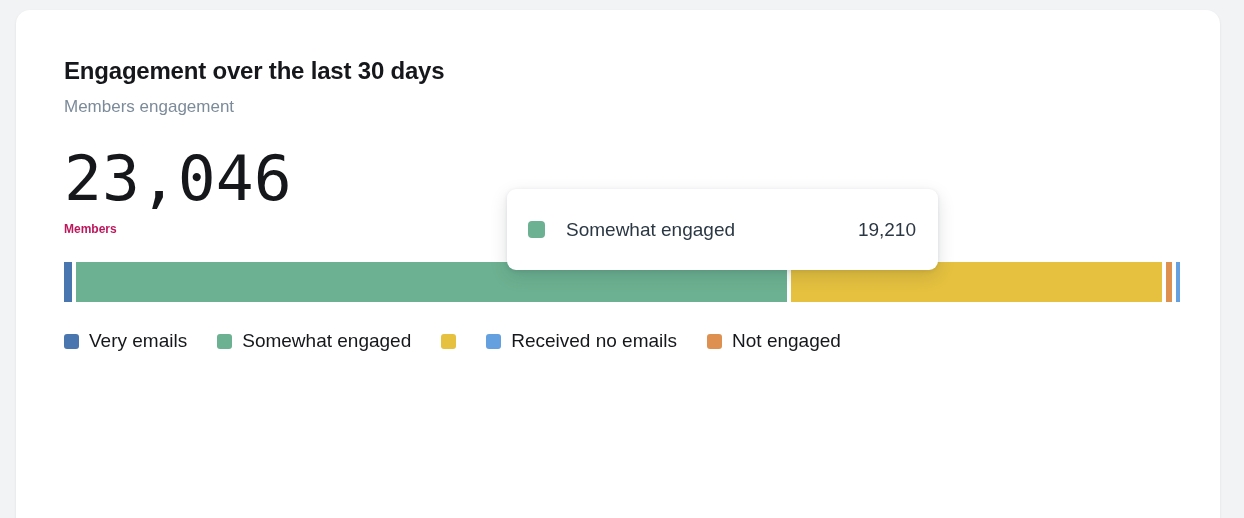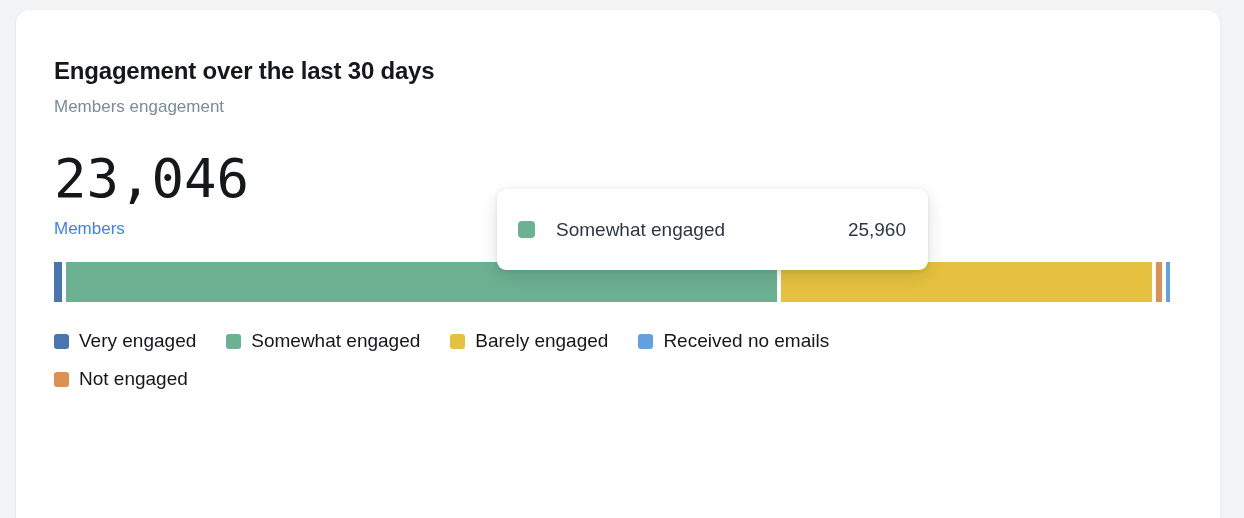--- a/index.html
+++ b/index.html
@@ -22,21 +22,21 @@
     width: 1204px;
     height: 540px;
     background: #ffffff;
     border-radius: 14px;
     box-shadow: 0 1px 3px rgba(16,24,40,0.06), 0 1px 2px rgba(16,24,40,0.04);
     overflow: hidden;
   }
 
   #card-inner {
     position: absolute;
-    left: 38px;
+    left: 48px;
     top: 46px;
     right: 24px;
   }
 
   .chart-title {
     font-size: 24px;
     font-weight: bold;
     color: #15171a;
     letter-spacing: -0.2px;
     line-height: 30px;
@@ -44,31 +44,31 @@
   }
   .chart-subtitle {
     font-size: 17px;
     color: #7c8b9a;
     line-height: 22px;
     margin: 10px 0 0 0;
   }
 
   .big-number {
     font-family: "DejaVu Sans Mono", "Liberation Mono", monospace;
-    font-size: 54px;
+    font-size: 63px;
     color: #15171a;
     line-height: 58px;
     margin: 32px 0 0 0;
     letter-spacing: 0px;
     font-weight: normal;
   }
   .big-number-label {
-    font-size: 17px;
-    font-weight: normal;
-    color: #3b82f6;
+    font-size: 12px;
+    font-weight: bold;
+    color: #be185d;
     line-height: 22px;
     margin: 10px 0 0 0;
   }
 
   
   #bar-wrap {
     position: relative;
     margin-top: 22px;
     height: 40px;
   }
@@ -170,36 +170,35 @@
           <div class="bar-seg" title="Very engaged" style="background: rgb(74, 118, 176); width: 12px;"></div>
           <div class="bar-seg" title="Somewhat engaged" style="background: rgb(108, 177, 145); width: 715px;"></div>
           <div class="bar-seg" title="Barely engaged" style="background: rgb(229, 193, 63); width: 375px;"></div>
           <div class="bar-seg" title="Not engaged" style="background: rgb(222, 144, 80); width: 10px;"></div>
           <div class="bar-seg" title="Received no emails" style="background: rgb(100, 160, 223); width: 4px;"></div>
         </div>
 
       <div id="tooltip">
         <span id="tooltip-swatch" style="background: rgb(108, 177, 145);"></span>
         <span id="tooltip-label">Somewhat engaged</span>
-        <span id="tooltip-value">25,960</span>
+        <span id="tooltip-value">19,210</span>
       </div>
     </div>
 
     <div id="legend">
         <div class="legend-item">
           <span class="legend-swatch" style="background: rgb(74, 118, 176);"></span>
-          <span class="legend-label">Very engaged</span>
+          <span class="legend-label">Very emails</span>
         </div>
         <div class="legend-item">
           <span class="legend-swatch" style="background: rgb(108, 177, 145);"></span>
           <span class="legend-label">Somewhat engaged</span>
         </div>
         <div class="legend-item">
           <span class="legend-swatch" style="background: rgb(229, 193, 63);"></span>
-          <span class="legend-label">Barely engaged</span>
         </div>
         <div class="legend-item">
           <span class="legend-swatch" style="background: rgb(100, 160, 223);"></span>
           <span class="legend-label">Received no emails</span>
         </div>
         <div class="legend-item">
           <span class="legend-swatch" style="background: rgb(222, 144, 80);"></span>
           <span class="legend-label">Not engaged</span>
         </div>
       </div>

